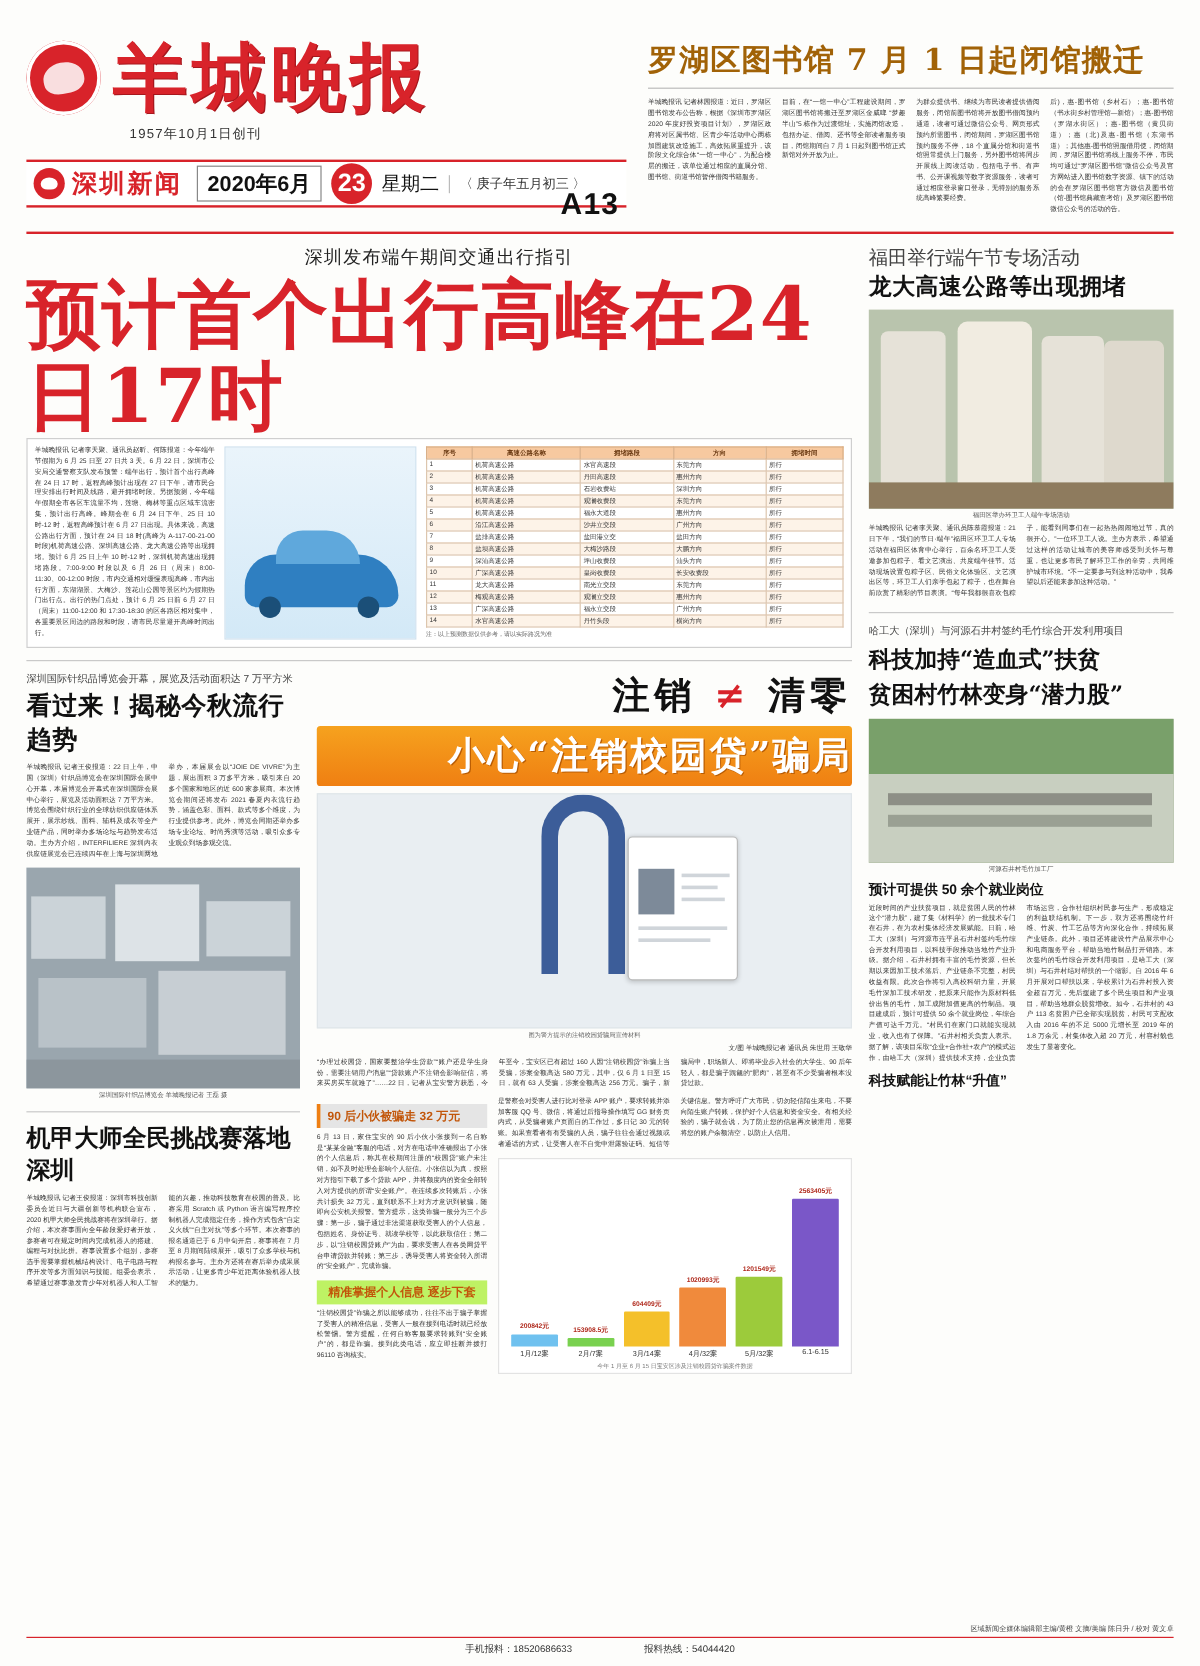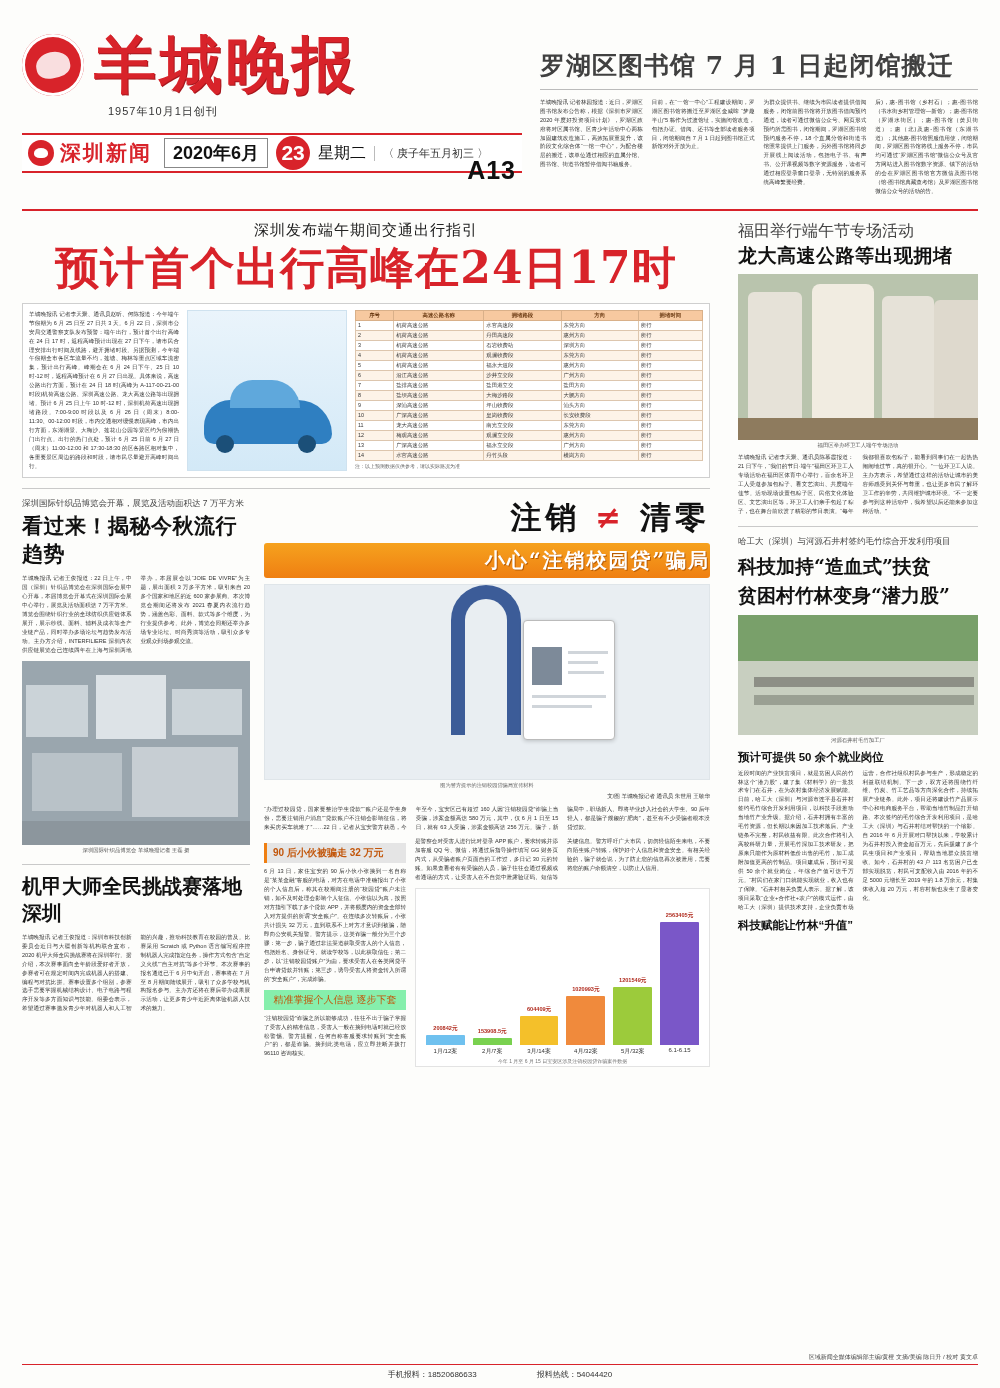--- a/index.html
+++ b/index.html
@@ -46,36 +46,36 @@
   .band-name { font-size:21px; font-weight:bold; color:#d8232a; letter-spacing:2px; margin-right:12px; font-family:"DejaVu Serif",serif;}
   .band-date { font-size:18px; font-weight:bold; border:1px solid #888; padding:2px 8px; margin-right:8px; background:#fff;}
   .band-day { width:34px; height:34px; border-radius:50%; background:#d8232a; color:#fff;
       font-size:21px; font-weight:bold; display:flex; align-items:center; justify-content:center; margin-right:8px;}
   .band-week { font-size:16px; margin-right:8px;}
   .band-lunar { font-size:11px; color:#333; border-left:1px solid #bbb; padding-left:8px;}
   .page-no { position:absolute; right:6px; top:122px; font-size:25px; font-weight:bold; letter-spacing:1px;}
 
   
   .mast-right { flex:1; padding-left:18px; }
-  .tr-head { font-size:25px; font-weight:bold; letter-spacing:1px; font-family:"DejaVu Serif",serif; color:#404040; line-height:1.25;margin-top:16px;}
+  .tr-head { font-size:25px; font-weight:bold; letter-spacing:1px; font-family:"DejaVu Serif",serif; color:#a16207; line-height:1.25;}
   .tr-rule { border-bottom:1px solid #bbb; margin:8px 0 8px;}
   .tr-cols { display:flex; gap:9px; }
   .tr-col { flex:1; font-size:5.6px; line-height:1.58; color:#333; text-align:justify; }
 
   .hr-red { border:0; border-top:2px solid #d8232a; margin:14px 0 10px; }
 
   
-  .main { display:flex; gap:28px; }
+  .main { display:flex; gap:14px; }
   .col-left { width:688px; }
   .col-right { width:254px; }
 
   .lead-kicker { text-align:center; font-size:15px; color:#222; letter-spacing:1px; margin-bottom:4px; }
   .lead-title {
-    text-align:center; font-size:44px; font-weight:bold; color:#d8232a;
-    font-family:"DejaVu Serif", serif; letter-spacing:1px; line-height:1.1; margin-bottom:10px;
+    text-align:left; font-size:62px; font-weight:bold; color:#d8232a;
+    font-family:"DejaVu Serif", serif; letter-spacing:1px; line-height:1.1; 
   }
   .lead-body { display:flex; gap:8px; border:1px solid #cfcfcf; padding:6px; background:#fff; }
   .lead-txt { width:150px; font-size:5.6px; line-height:1.6; text-align:justify; color:#333;}
   .lead-art {
     width:160px; background:linear-gradient(#eaf4fb,#d3e9f7); position:relative; border:1px solid #cfe2ef;
   }
   .car { position:absolute; left:16px; bottom:26px; width:128px; height:44px;
      background:#2f7fc1; border-radius:26px 34px 10px 10px; }
   .car:before{content:"";position:absolute;left:26px;top:-20px;width:70px;height:28px;background:#5fa8dc;border-radius:24px 30px 0 0;}
   .car:after{content:"";position:absolute;left:12px;bottom:-9px;width:18px;height:18px;border-radius:50%;background:#1b4f78;
@@ -106,35 +106,35 @@
   .body2 { columns:2; column-gap:9px; font-size:5.6px; line-height:1.6; text-align:justify; color:#333;}
   .body3 { columns:3; column-gap:9px; font-size:5.6px; line-height:1.6; text-align:justify; color:#333;}
   .body1 { font-size:5.6px; line-height:1.6; text-align:justify; color:#333;}
 
   
   .feat-top { text-align:right; }
   .feat-eq { font-size:31px; font-weight:bold; font-family:"DejaVu Serif",serif; color:#111; letter-spacing:4px;}
   .feat-eq .slash { color:#d8232a; }
   .feat-banner {
     margin-top:4px; background:linear-gradient(#f6a21e,#ef7f12); color:#fff;
-    font-size:20px; font-weight:bold; font-family:"DejaVu Serif",serif;
+    font-size:31px; font-weight:bold; font-family:"DejaVu Serif",serif;
     padding:4px 0; letter-spacing:2px; border-radius:3px;
     text-shadow:1px 1px 0 #b85c04;
   }
   .feat-sub { font-size:12.5px; font-weight:bold; margin-top:6px; letter-spacing:.5px;}
   .feat-img { height:196px; background:#e9eef2; margin-top:6px; position:relative; overflow:hidden; border:1px solid #dfe5e9;}
   .badge-card { position:absolute; left:58%; top:18%; width:92px; height:120px; background:#fff; border:1px solid #bbb; border-radius:4px; box-shadow:0 1px 4px rgba(0,0,0,.2);}
   .badge-card .ph { position:absolute; left:8px; top:26px; width:30px; height:38px; background:#7d8a99;}
   .badge-card .ln { position:absolute; left:44px; height:3px; background:#d0d5da; width:40px;}
   .lanyard { position:absolute; left:42%; top:0; width:70px; height:150px; border:14px solid #2a4d8f; border-bottom:none; border-radius:40px 40px 0 0; opacity:.9;}
   .feat-cap { font-size:5.2px; color:#666; text-align:center; margin-top:2px;}
   .feat-byline { font-size:5.6px; color:#333; margin-top:4px; text-align:right;}
 
   .sub-head-or { background:#e5e5e5; border-left:3px solid #ef7f12; font-size:10px; font-weight:bold; padding:3px 6px; margin:6px 0 4px; color:#c2560a;}
-  .sub-head-or2 { background:#86efac; text-align:center; font-size:10px; font-weight:normal; padding:3px 6px; margin:6px 0 4px; color:#c2560a;}
+  .sub-head-or2 { background:#bef264; text-align:center; font-size:10px; font-weight:bold; padding:3px 6px; margin:6px 0 4px; color:#c2560a;}
 
   
   .chart-wrap { margin-top:6px; border:1px solid #e3e3e3; padding:6px 4px 2px; background:#fff;}
   .chart { height:150px; display:flex; align-items:flex-end; gap:8px; padding:0 6px;}
   .bar-col { flex:1; display:flex; flex-direction:column; align-items:center; justify-content:flex-end; height:100%;}
   .bar-val { font-size:5.6px; color:#b02a1d; margin-bottom:2px; font-weight:bold;}
   .bar { width:100%; border-radius:1px 1px 0 0;}
   .chart-x { display:flex; gap:8px; padding:2px 6px 0; }
   .chart-x div { flex:1; text-align:center; font-size:6px; color:#333;}
   .chart-note { font-size:5px; color:#777; text-align:center; padding:2px 0 0;}

